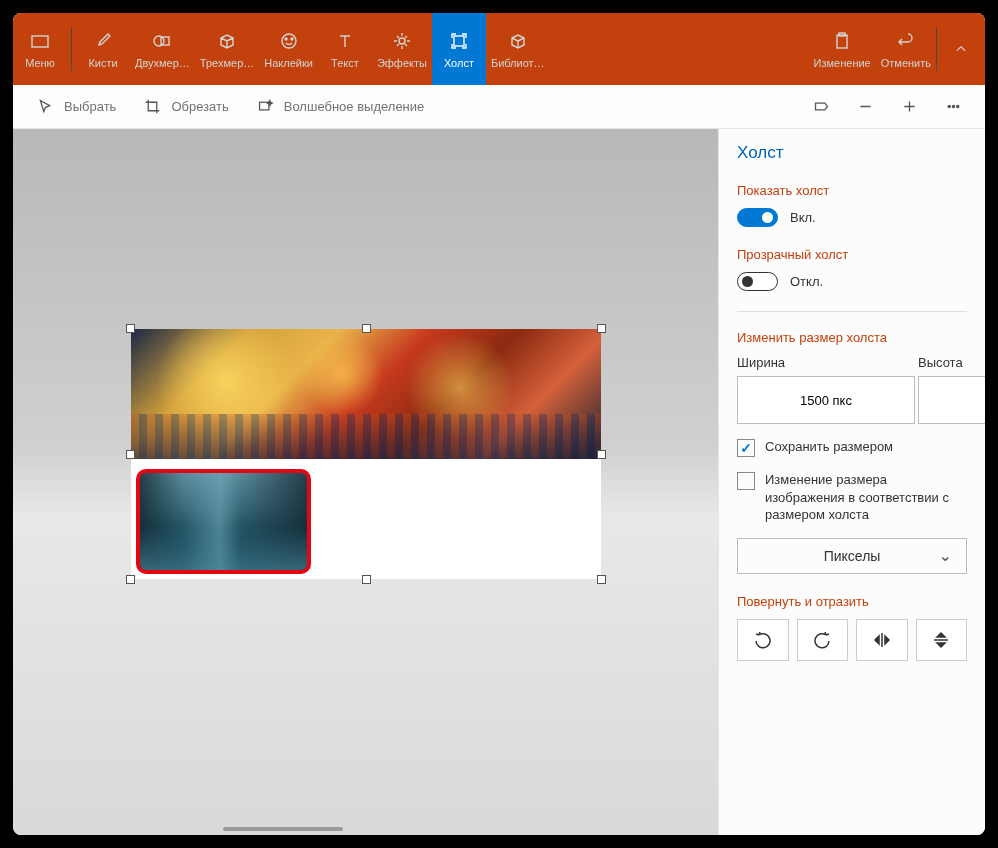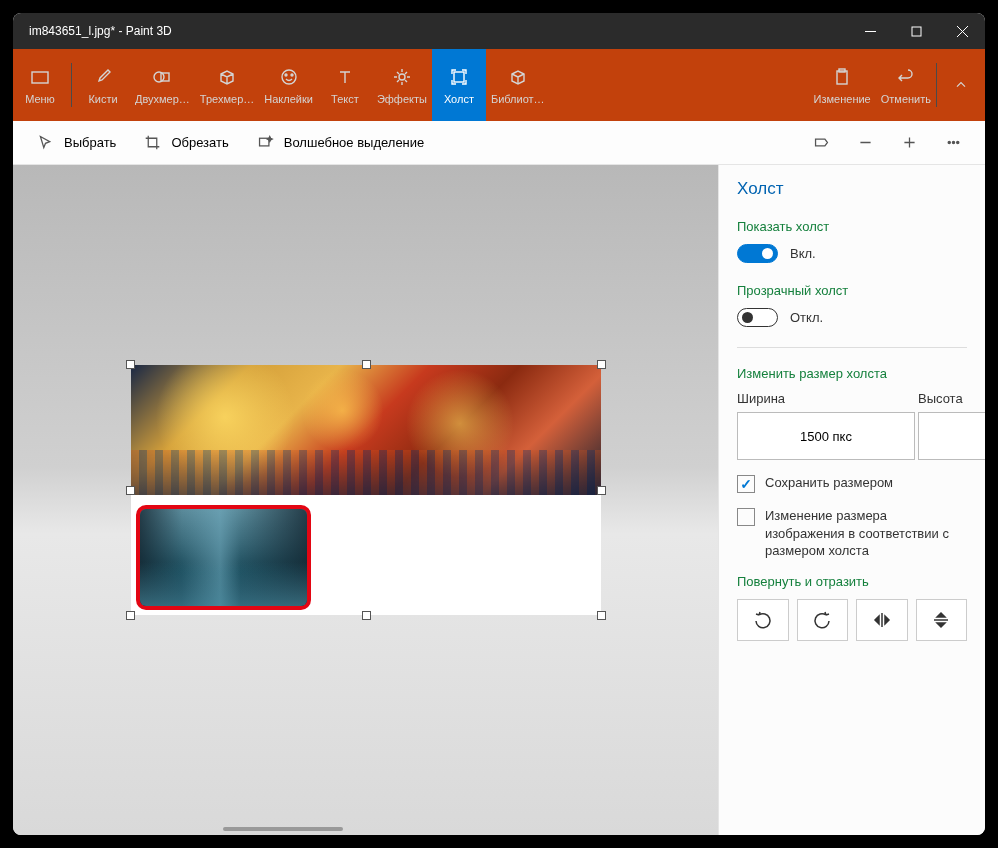--- a/index.html
+++ b/index.html
@@ -11,21 +11,21 @@
 .win-btn svg{width:11px;height:11px}
 .ribbon{height:72px;background:#c2410c;display:flex;color:#d4d4d4;position:relative}
 .ribbon-btn{display:flex;flex-direction:column;align-items:center;justify-content:center;font-size:11px;padding:0 5px;min-width:54px;height:72px;gap:5px}
 .ribbon-btn.active{background:#0078d4;color:#fff}
 .ribbon-btn .icon{height:22px;display:flex;align-items:center;justify-content:center}
 .ribbon-btn svg{width:20px;height:20px;stroke:currentColor;fill:none;stroke-width:1.4}
 .ribbon-sep{width:1px;background:#4a4a4a;margin:14px 4px}
 .ribbon-spacer{flex:1}
 .expand-btn{width:48px;display:flex;align-items:center;justify-content:center}
 .sep-thin{width:1px;background:#4a4a4a;margin:14px 0}
-.toolbar{height:44px;background:#fdfdfd;border-bottom:1px solid #e5e5e5;display:flex;align-items:center;padding:0 12px;font-size:13px;color:#000000;gap:4px}
+.toolbar{height:44px;background:#fdfdfd;border-bottom:1px solid #e5e5e5;display:flex;align-items:center;padding:0 12px;font-size:13px;color:#737373;gap:4px}
 .tool-btn{display:flex;align-items:center;gap:10px;padding:6px 12px}
 .tool-btn svg{width:17px;height:17px;stroke:#555;fill:none;stroke-width:1.5}
 .tool-spacer{flex:1}
 .icon-btn{width:40px;height:40px;display:flex;align-items:center;justify-content:center}
 .icon-btn svg{width:17px;height:17px;stroke:#555;fill:none;stroke-width:1.5}
 .workspace{flex:1;display:flex;overflow:hidden}
 .canvas-area{flex:1;background:linear-gradient(180deg,#b8b8b8 0%,#d0d0d0 45%,#e8e8e8 55%,#d9d9d9 100%);position:relative;display:flex;align-items:flex-start;justify-content:center;padding-top:200px}
 .canvas-sel{position:relative;width:470px;height:250px;background:#fff}
 .img1{height:130px;width:100%;background:linear-gradient(135deg,#1a2845 0%,#d4a03a 20%,#e8b44a 35%,#c73a1e 50%,#8b2a10 65%,#d4603a 80%,#1a2030 100%);position:relative;overflow:hidden}
 .img1::before{content:"";position:absolute;inset:0;background:radial-gradient(circle at 20% 40%,rgba(255,220,100,.8) 0%,transparent 18%),radial-gradient(circle at 45% 35%,rgba(255,200,80,.7) 0%,transparent 15%),radial-gradient(circle at 70% 45%,rgba(255,210,90,.6) 0%,transparent 16%)}
@@ -33,21 +33,21 @@
 .img2{position:absolute;bottom:5px;left:5px;width:175px;height:105px;border:4px solid #e30613;border-radius:10px;background:linear-gradient(180deg,#5a8a9a 0%,#3a6a7a 35%,#1a4a5a 65%,#0a2a3a 100%);overflow:hidden}
 .img2::before{content:"";position:absolute;inset:0;background:linear-gradient(90deg,rgba(15,30,40,.7) 0%,transparent 25%,rgba(120,180,200,.5) 48%,transparent 60%,rgba(15,30,40,.7) 100%)}
 .img2::after{content:"";position:absolute;bottom:0;left:0;right:0;height:45%;background:linear-gradient(180deg,transparent,rgba(80,150,170,.6))}
 .handle{position:absolute;width:9px;height:9px;background:#fff;border:1px solid #555}
 .h-nw{top:-5px;left:-5px}.h-n{top:-5px;left:calc(50% - 4px)}.h-ne{top:-5px;right:-5px}
 .h-w{top:calc(50% - 4px);left:-5px}.h-e{top:calc(50% - 4px);right:-5px}
 .h-sw{bottom:-5px;left:-5px}.h-s{bottom:-5px;left:calc(50% - 4px)}.h-se{bottom:-5px;right:-5px}
 .scroll-thumb{position:absolute;bottom:4px;left:210px;width:120px;height:4px;background:#999;border-radius:2px}
 .sidepanel{width:267px;background:#fcfcfc;border-left:1px solid #e5e5e5;padding:14px 18px;font-size:13px;color:#333;overflow-y:auto}
 .panel-title{color:#0063b1;font-size:17px;font-weight:400;margin-bottom:20px}
-.section-label{font-size:13px;margin-bottom:10px;color:#15803d}
+.section-label{font-size:13px;margin-bottom:10px;color:#c2410c}
 .toggle-row{display:flex;align-items:center;gap:12px;margin-bottom:20px}
 .toggle{width:41px;height:19px;border-radius:10px;position:relative;border:1px solid #333}
 .toggle.on{background:#0078d4;border-color:#0078d4}
 .toggle.off{background:#fff}
 .toggle-knob{width:11px;height:11px;border-radius:50%;position:absolute;top:3px}
 .toggle.on .toggle-knob{right:4px;background:#fff}
 .toggle.off .toggle-knob{left:4px;background:#333}
 .hr{border:none;border-top:1px solid #ddd;margin:12px 0 18px}
 .field-row{display:flex;gap:3px;margin-bottom:14px}
 .field{flex:1;display:flex;flex-direction:column;gap:6px}
@@ -60,40 +60,20 @@
 .dropdown::after{content:"⌄";position:absolute;right:14px;font-size:16px;color:#555}
 .btn-row{display:flex;gap:8px}
 .sq-btn{flex:1;height:42px;border:1px solid #ccc;display:flex;align-items:center;justify-content:center;background:#fff}
 .sq-btn svg{width:20px;height:20px;stroke:#333;fill:none;stroke-width:1.5}
 </style>
 </head>
 <body>
 
 <div class="window">
 
-  <div class="titlebar">
-    <span>im843651_l.jpg* - Paint 3D</span>
-    <div class="titlebar-spacer"></div>
-    <div class="win-btn">
-        <svg viewBox="0 0 11 11">
-          <line x1="0" y1="5.5" x2="11" y2="5.5" stroke="#fff"></line>
-        </svg>
-      </div>
-    <div class="win-btn">
-        <svg viewBox="0 0 11 11">
-          <rect x="1" y="1" width="9" height="9" stroke="#fff" fill="none"></rect>
-        </svg>
-      </div>
-    <div class="win-btn">
-        <svg viewBox="0 0 11 11">
-          <line x1="0" y1="0" x2="11" y2="11" stroke="#fff"></line>
-          <line x1="11" y1="0" x2="0" y2="11" stroke="#fff"></line>
-        </svg>
-      </div>
-  </div>
 
   <div class="ribbon">
     <div class="ribbon-btn">
       <span class="icon">
           <svg viewBox="0 0 20 20">
             <rect x="2" y="5" width="16" height="11"></rect>
           </svg>
         </span>
       <span>Меню</span>
     </div>
@@ -293,20 +273,23 @@
 
       <div class="check-row">
         <div class="checkbox checked"></div>
         <span>Сохранить размером</span>
       </div>
       <div class="check-row">
         <div class="checkbox"></div>
         <span>Изменение размера изображения в соответствии с размером холста</span>
       </div>
 
+      <div class="dropdown">
+        <span>Пикселы</span>
+      </div>
 
       <div class="section-label">Повернуть и отразить</div>
       <div class="btn-row">
         <div class="sq-btn">
             <svg viewBox="0 0 20 20">
               <path d="M6 5a7 7 0 11-3 6M6 5l-3-1M6 5l1-3"></path>
             </svg>
           </div>
         <div class="sq-btn">
             <svg viewBox="0 0 20 20">

